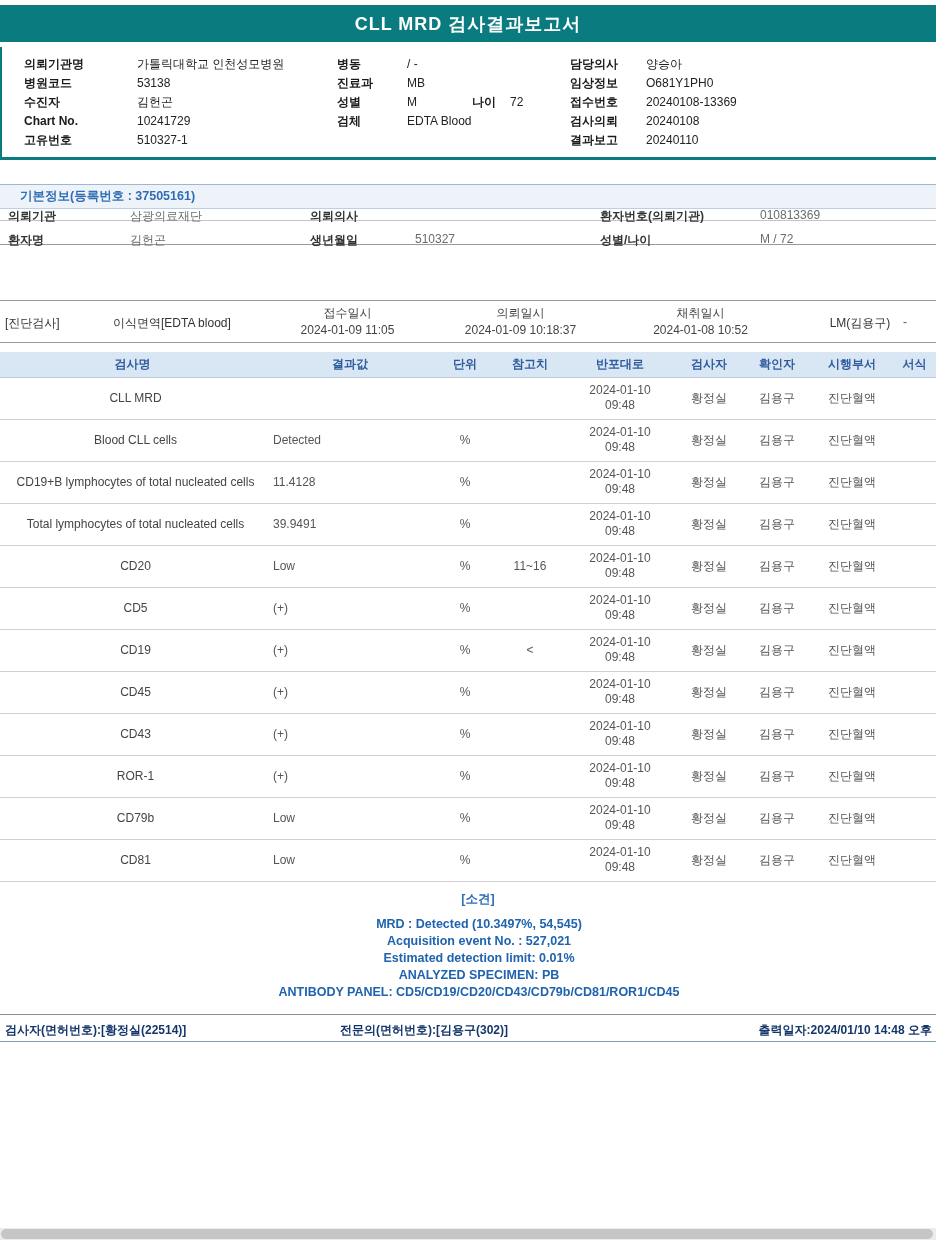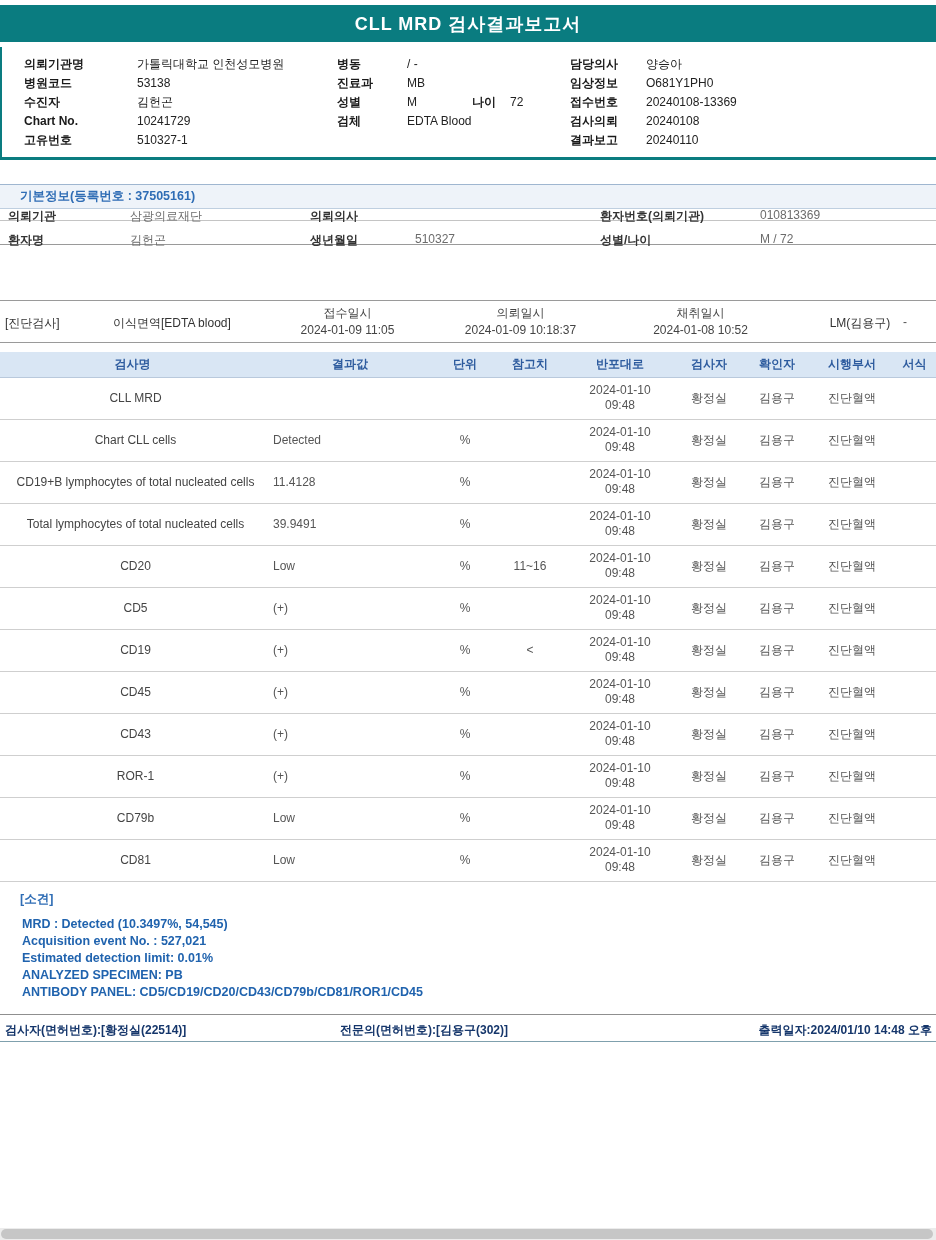--- a/index.html
+++ b/index.html
@@ -61,21 +61,21 @@
   
   table.results{position:absolute;top:352px;left:0;width:936px;border-collapse:collapse;table-layout:fixed;font-size:12px;}
   table.results thead th{background:#d9e6f4;color:var(--hdr-blue);font-weight:bold;height:25px;border-bottom:1px solid #b9c9dc;text-align:center;}
   table.results tbody td{height:42px;border-bottom:1px solid var(--line-gray);color:#555;vertical-align:middle;}
   table.results td.name{text-align:center;padding-left:6px;color:#444;}
   table.results td.result{text-align:left;padding-left:8px;}
   table.results td.c{text-align:center;}
   table.results .dt{line-height:15px;}
 
   
-  .findings{position:absolute;top:881px;left:0;width:936px;}
+  .findings{position:absolute;top:881px;left:0;width:936px;text-align:center;}
   .findings-title{padding:10px 0 8px 20px;color:var(--sect-blue);font-weight:bold;font-size:12.5px;}
   .finding-line{padding-left:22px;line-height:17px;color:var(--find-blue);font-weight:bold;font-size:12.5px;}
 
   
   .footer-row{position:absolute;top:1014px;left:0;width:936px;height:28px;border-top:1px solid #8f8f8f;border-bottom:1px solid #7fa0ad;font-size:12px;font-weight:bold;color:var(--navy);padding-left:44px;}
   .fr-tester{position:absolute;left:5px;top:7px;}
   .fr-specialist{position:absolute;left:340px;top:7px;}
   .fr-print{position:absolute;right:4px;top:7px;}
   .footer-block{position:absolute;top:1048px;left:5px;width:926px;font-size:12px;font-weight:bold;color:var(--navy);line-height:17px;}
   .fb-cert{margin-top:16px;}
@@ -194,21 +194,21 @@
           <td class="c">
             <div class="dt">2024-01-10</div>
             <div class="dt">09:48</div>
           </td>
           <td class="c">황정실</td>
           <td class="c">김용구</td>
           <td class="c">진단혈액</td>
           <td class="c"></td>
         </tr>
         <tr>
-          <td class="name">Chart CLL cells</td>
+          <td class="name">Blood CLL cells</td>
           <td class="result">Detected</td>
           <td class="c">%</td>
           <td class="c"></td>
           <td class="c">
             <div class="dt">2024-01-10</div>
             <div class="dt">09:48</div>
           </td>
           <td class="c">황정실</td>
           <td class="c">김용구</td>
           <td class="c">진단혈액</td>

